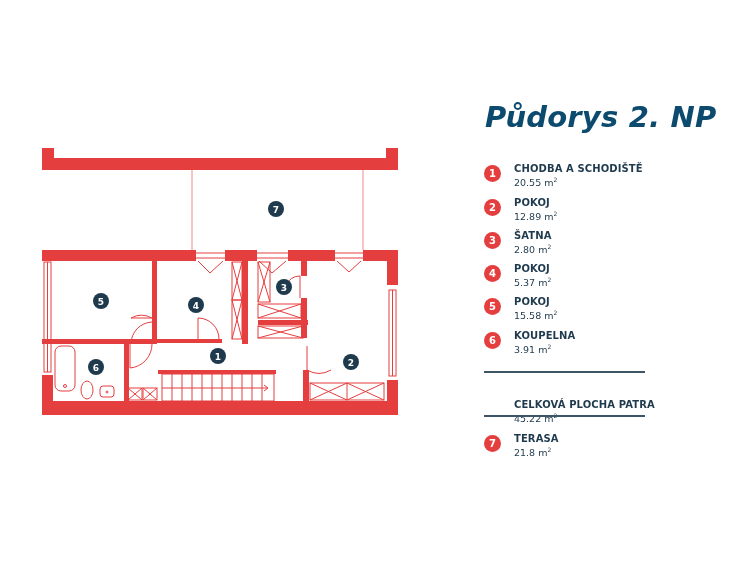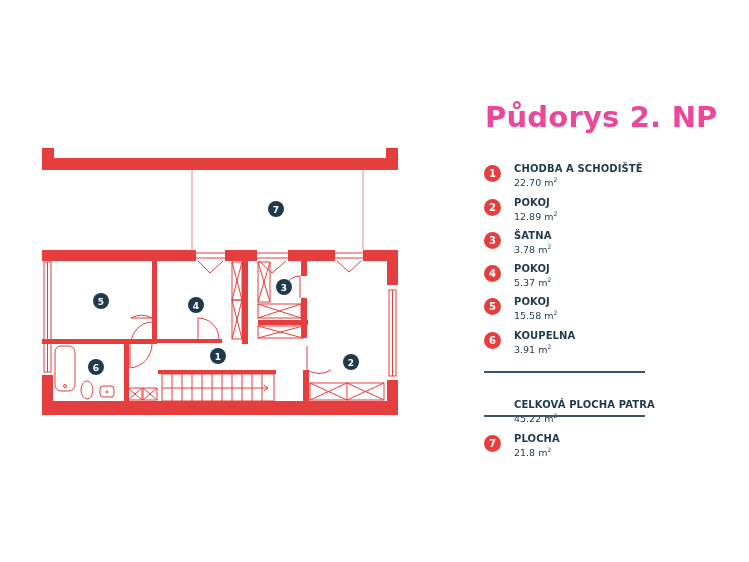--- a/index.html
+++ b/index.html
@@ -1,18 +1,18 @@
 <!DOCTYPE html>
 <html><head>
 <meta charset="utf-8">
 <style>
   html, body { margin:0; padding:0; background:#ffffff; }
   body { width:749px; height:562px; position:relative; overflow:hidden; font-family:"Liberation Sans", sans-serif; }
   .plan { position:absolute; left:0; top:0; width:749px; height:562px; }
-  .title { position:absolute; left:485px; top:100px; font-size:29px; font-weight:bold; color:#ec4899; letter-spacing:0.2px; font-family:"DejaVu Sans", sans-serif; }
+  .title { position:absolute; left:485px; top:100px; font-size:29px; font-weight:bold; color:#0c4a6e; letter-spacing:0.2px; font-family:"DejaVu Sans", sans-serif;font-style:italic; }
   .legend { position:absolute; left:484px; top:163px; width:170px; }
   .row { position:absolute; left:0; height:30px; width:170px; }
   .badge { position:absolute; left:0; top:2px; width:17px; height:17px; border-radius:50%; background:#e53e3e; color:#fff; font-size:10px; font-weight:bold; text-align:center; line-height:17px; font-family:"DejaVu Sans", sans-serif; }
   .name { position:absolute; left:30px; top:0; font-size:10px; font-weight:bold; color:#1f3a4d; white-space:nowrap; font-family:"DejaVu Sans", sans-serif; letter-spacing:0.1px; }
   .area { position:absolute; left:30px; top:13px; font-size:9.5px; color:#1f3a4d; white-space:nowrap; font-family:"DejaVu Sans", sans-serif; }
   .area sup { font-size:6px; }
   .divider { position:absolute; left:0; width:161px; height:2px; background:#3d5565; }
 </style>
 </head>
 <body>
@@ -155,31 +155,31 @@
     </g>
   </g>
 </svg>
 
 <div class="title">Půdorys 2. NP</div>
 
 <div class="legend">
   <div class="row" style="top:0px">
     <span class="badge">1</span>
     <span class="name">CHODBA A SCHODIŠTĚ</span>
-    <span class="area"><span>22.70 m</span><sup>2</sup></span>
+    <span class="area"><span>20.55 m</span><sup>2</sup></span>
   </div>
   <div class="row" style="top:34px">
     <span class="badge">2</span>
     <span class="name">POKOJ</span>
     <span class="area"><span>12.89 m</span><sup>2</sup></span>
   </div>
   <div class="row" style="top:67px">
     <span class="badge">3</span>
     <span class="name">ŠATNA</span>
-    <span class="area"><span>3.78 m</span><sup>2</sup></span>
+    <span class="area"><span>2.80 m</span><sup>2</sup></span>
   </div>
   <div class="row" style="top:100px">
     <span class="badge">4</span>
     <span class="name">POKOJ</span>
     <span class="area"><span>5.37 m</span><sup>2</sup></span>
   </div>
   <div class="row" style="top:133px">
     <span class="badge">5</span>
     <span class="name">POKOJ</span>
     <span class="area"><span>15.58 m</span><sup>2</sup></span>
@@ -194,16 +194,16 @@
 
   <div class="row" style="top:236px">
     <span class="name">CELKOVÁ PLOCHA PATRA</span>
     <span class="area"><span>45.22 m</span><sup>2</sup></span>
   </div>
 
   <div class="divider" style="top:252px"></div>
 
   <div class="row" style="top:270px">
     <span class="badge">7</span>
-    <span class="name">PLOCHA</span>
+    <span class="name">TERASA</span>
     <span class="area"><span>21.8 m</span><sup>2</sup></span>
   </div>
 </div>
 
 </body></html>

